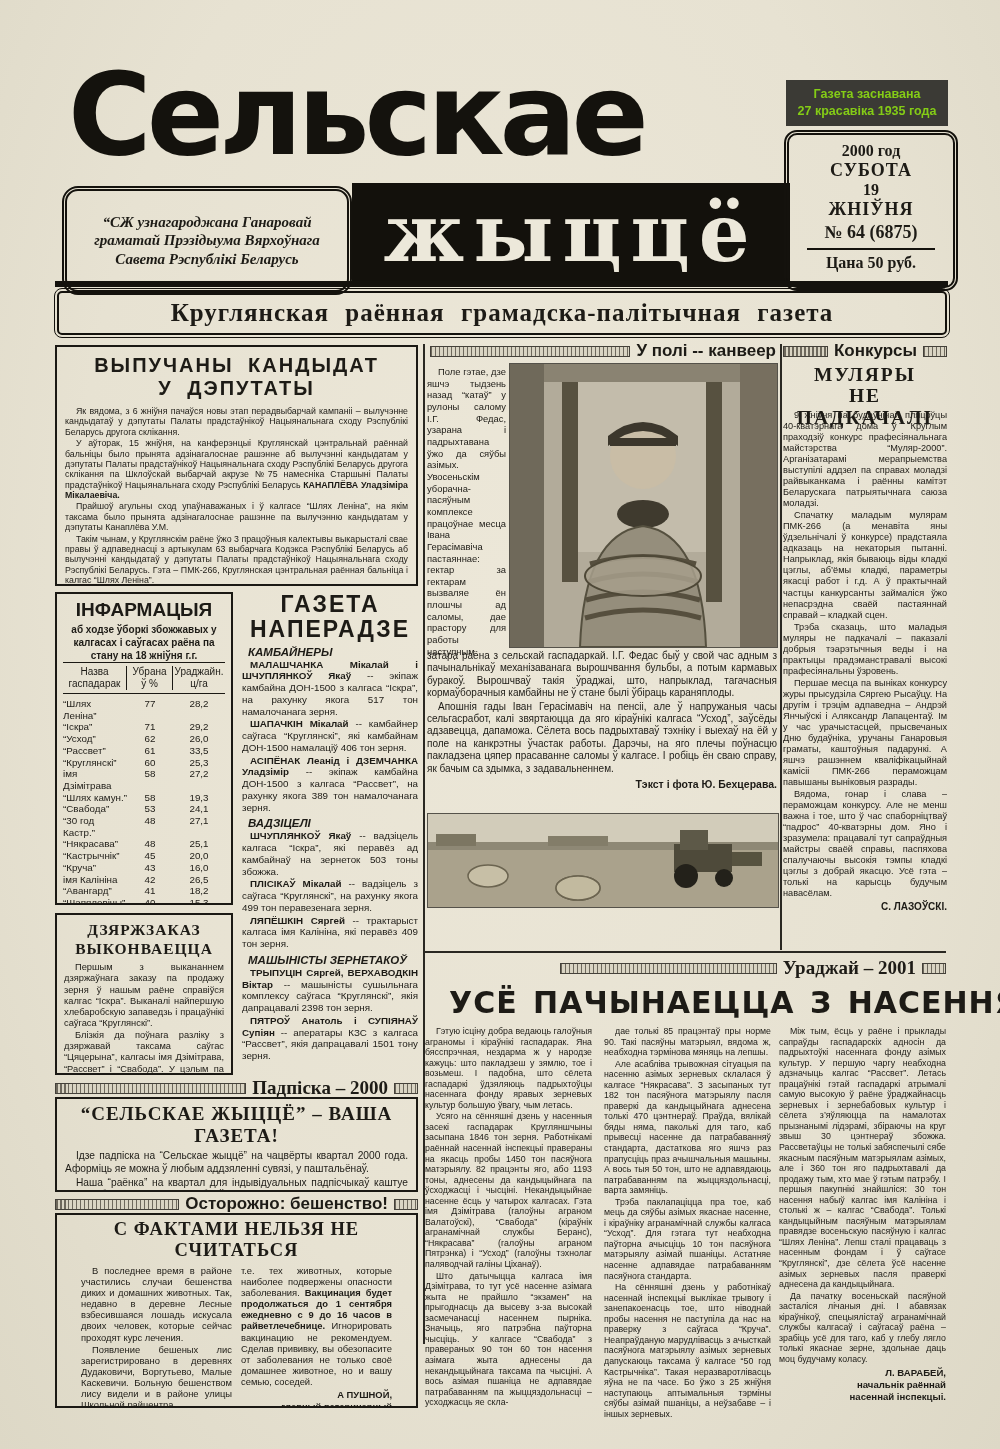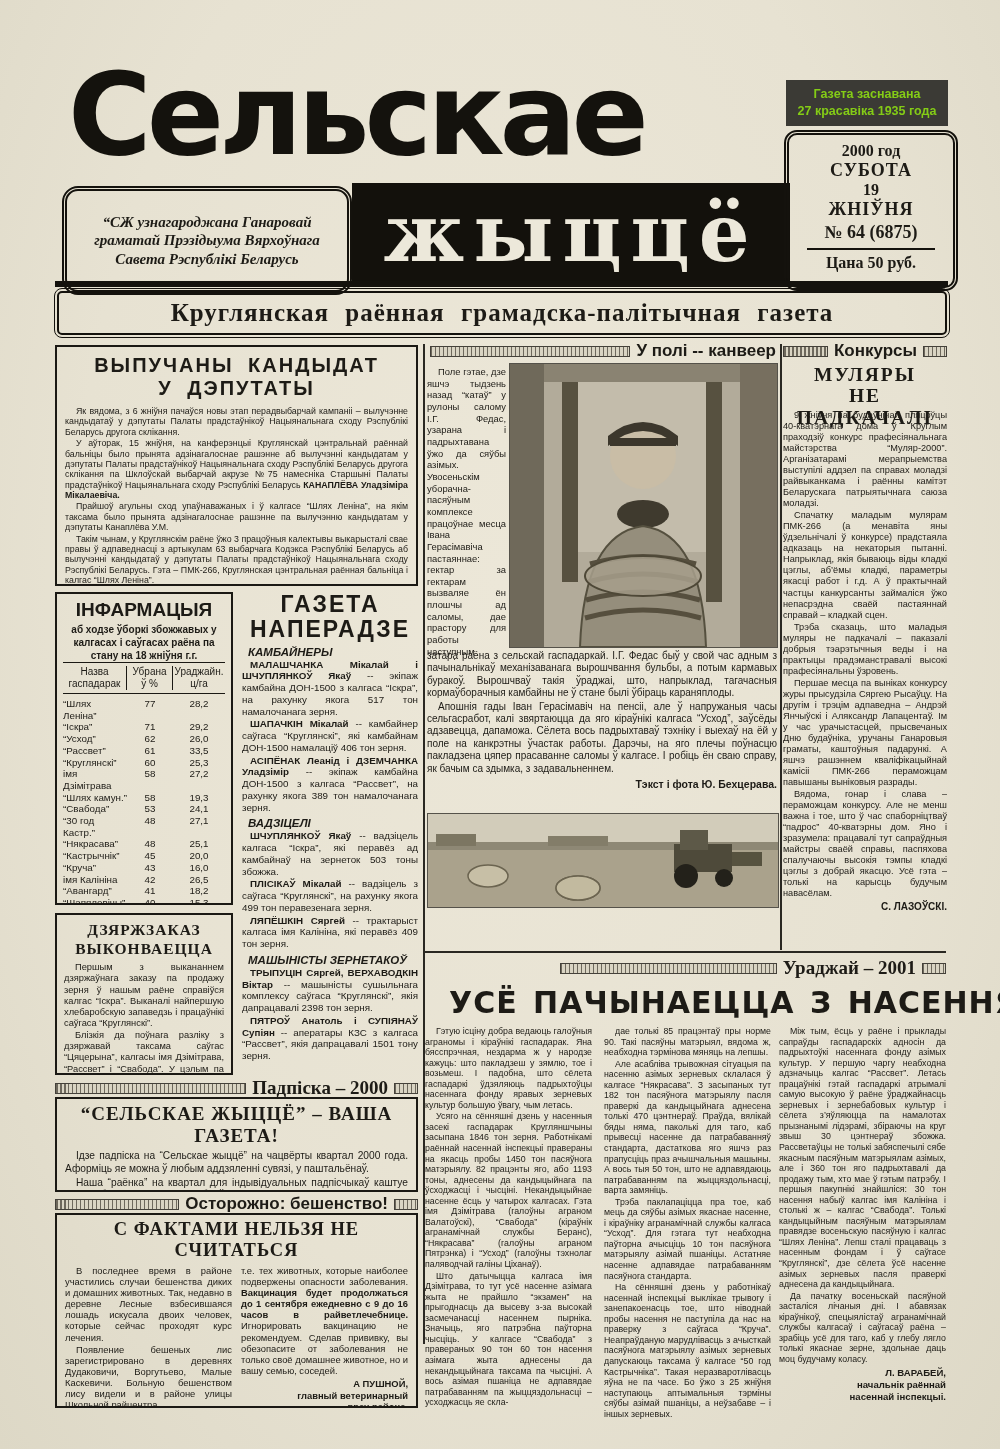--- a/index.html
+++ b/index.html
@@ -75,21 +75,21 @@
            font-size:15.5px;line-height:1.2;letter-spacing:1px;}
   .gosz .bd{font-size:9.3px;line-height:1.2;}
   
   .sub-tag{left:55px;top:1077px;width:363px;}
   .sub{left:55px;top:1097px;width:363px;height:95px;padding:3px 8px;box-sizing:border-box;overflow:hidden;}
   .sub h2{margin:1px 0 3px;text-align:center;font-family:"Liberation Serif",serif;
           font-size:19px;letter-spacing:1px;}
   .sub .bd{font-size:10.2px;line-height:1.25;}
   
   .rab-tag{left:55px;top:1194px;width:363px;}
-  .rab{left:55px;top:1213px;width:363px;height:195px;padding:3px 8px;box-sizing:border-box;overflow:hidden;}
+  .rab{left:55px;top:1213px;width:363px;height:195px;padding:3px 24px;box-sizing:border-box;overflow:hidden;}
   .rab h2{margin:1px 0 4px;text-align:center;font-family:"Liberation Serif",serif;
           font-size:18.5px;letter-spacing:1px;}
   .rab .cols{display:flex;gap:9px;}
   .rab .col{flex:1;font-size:9.4px;line-height:1.18;}
   .rab .sig{text-align:right;font-weight:bold;line-height:1.25;margin-top:2px;}
   
   .field-tag{left:430px;top:341px;width:346px;}
   .narrow{left:427px;top:366px;width:79px;height:294px;overflow:hidden;font-size:9.4px;line-height:1.24;}
   .photo1{left:509px;top:363px;width:267px;height:283px;border:1px solid #55524a;}
   .wide{left:427px;top:650px;width:350px;height:150px;overflow:hidden;font-size:10px;line-height:1.24;}

